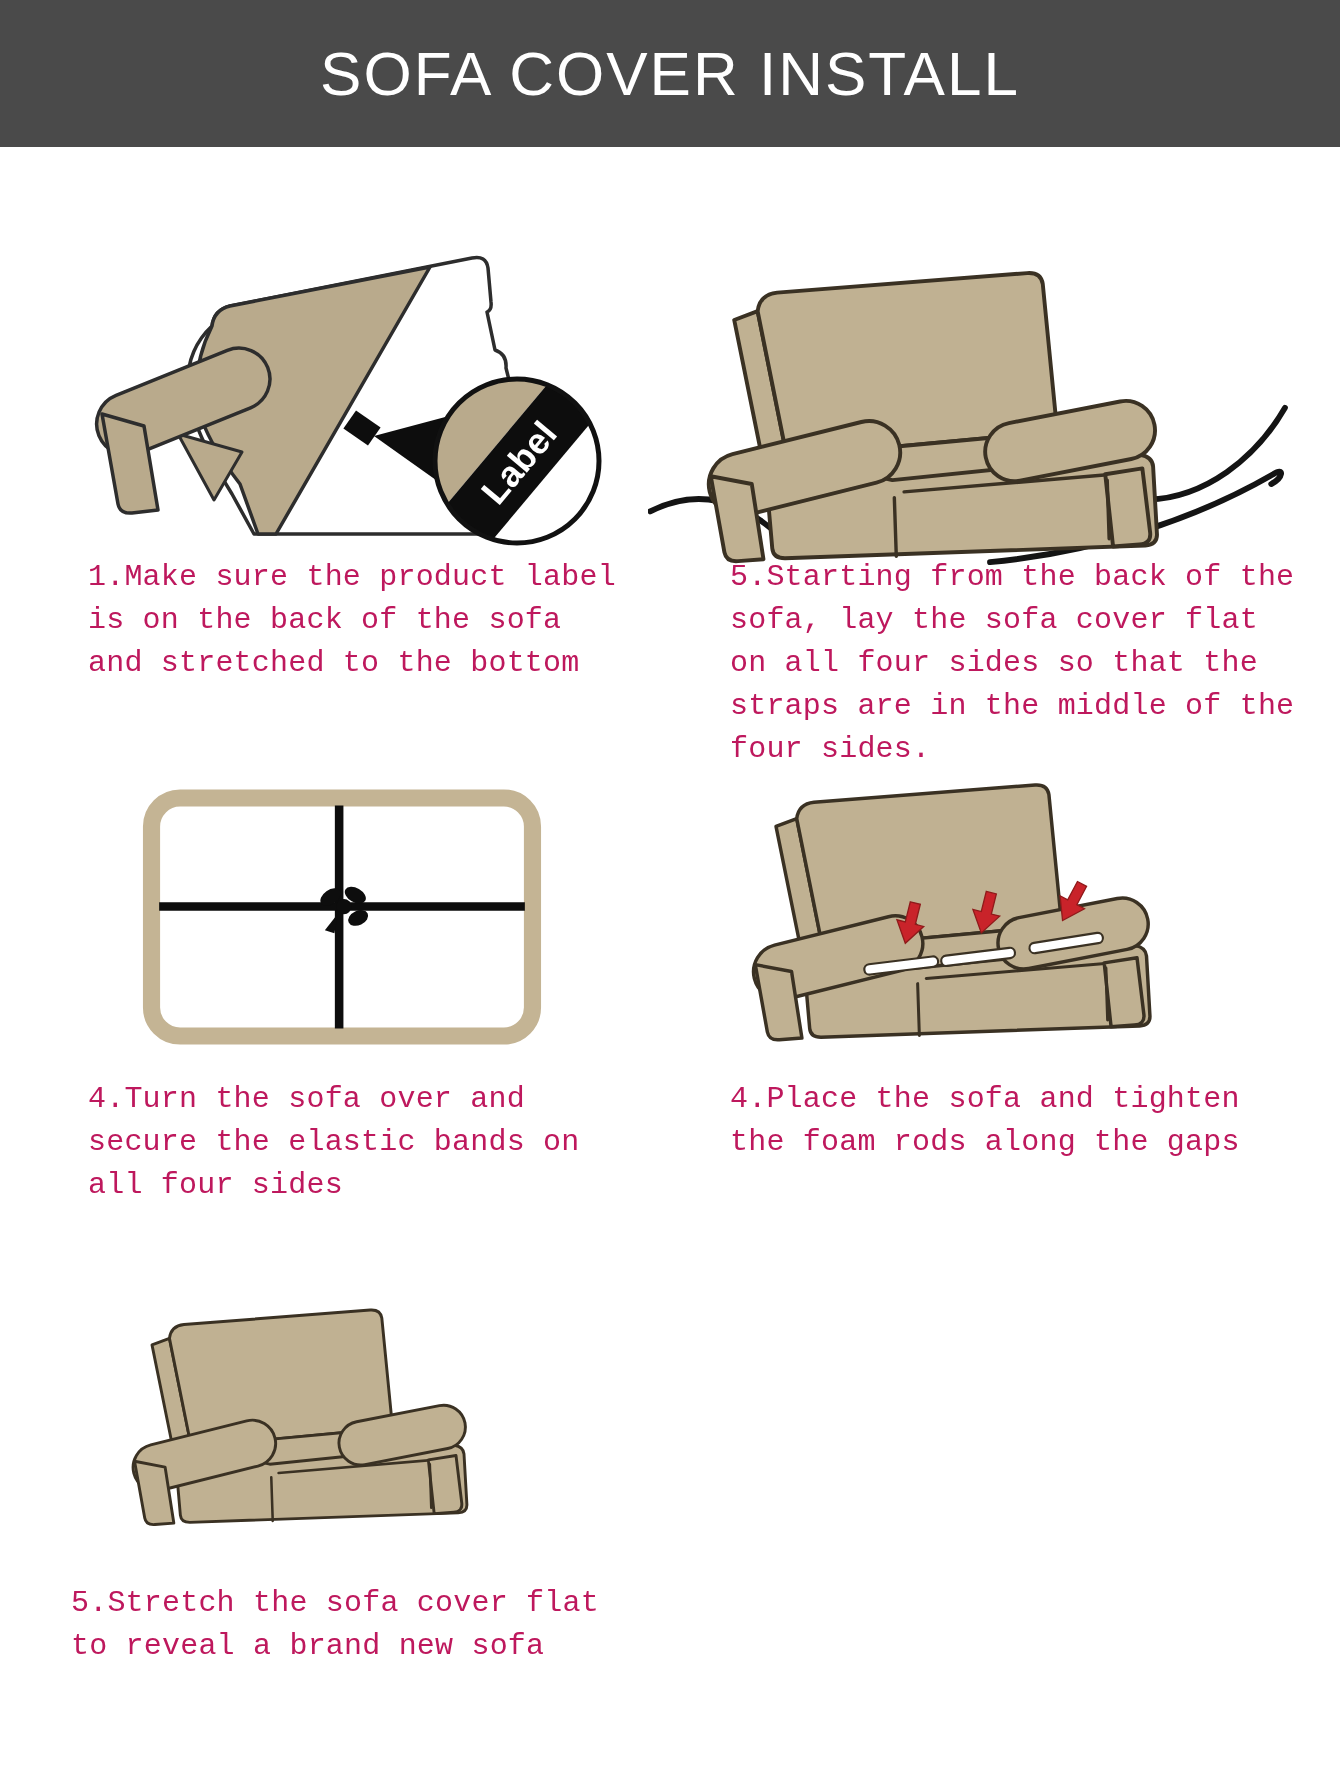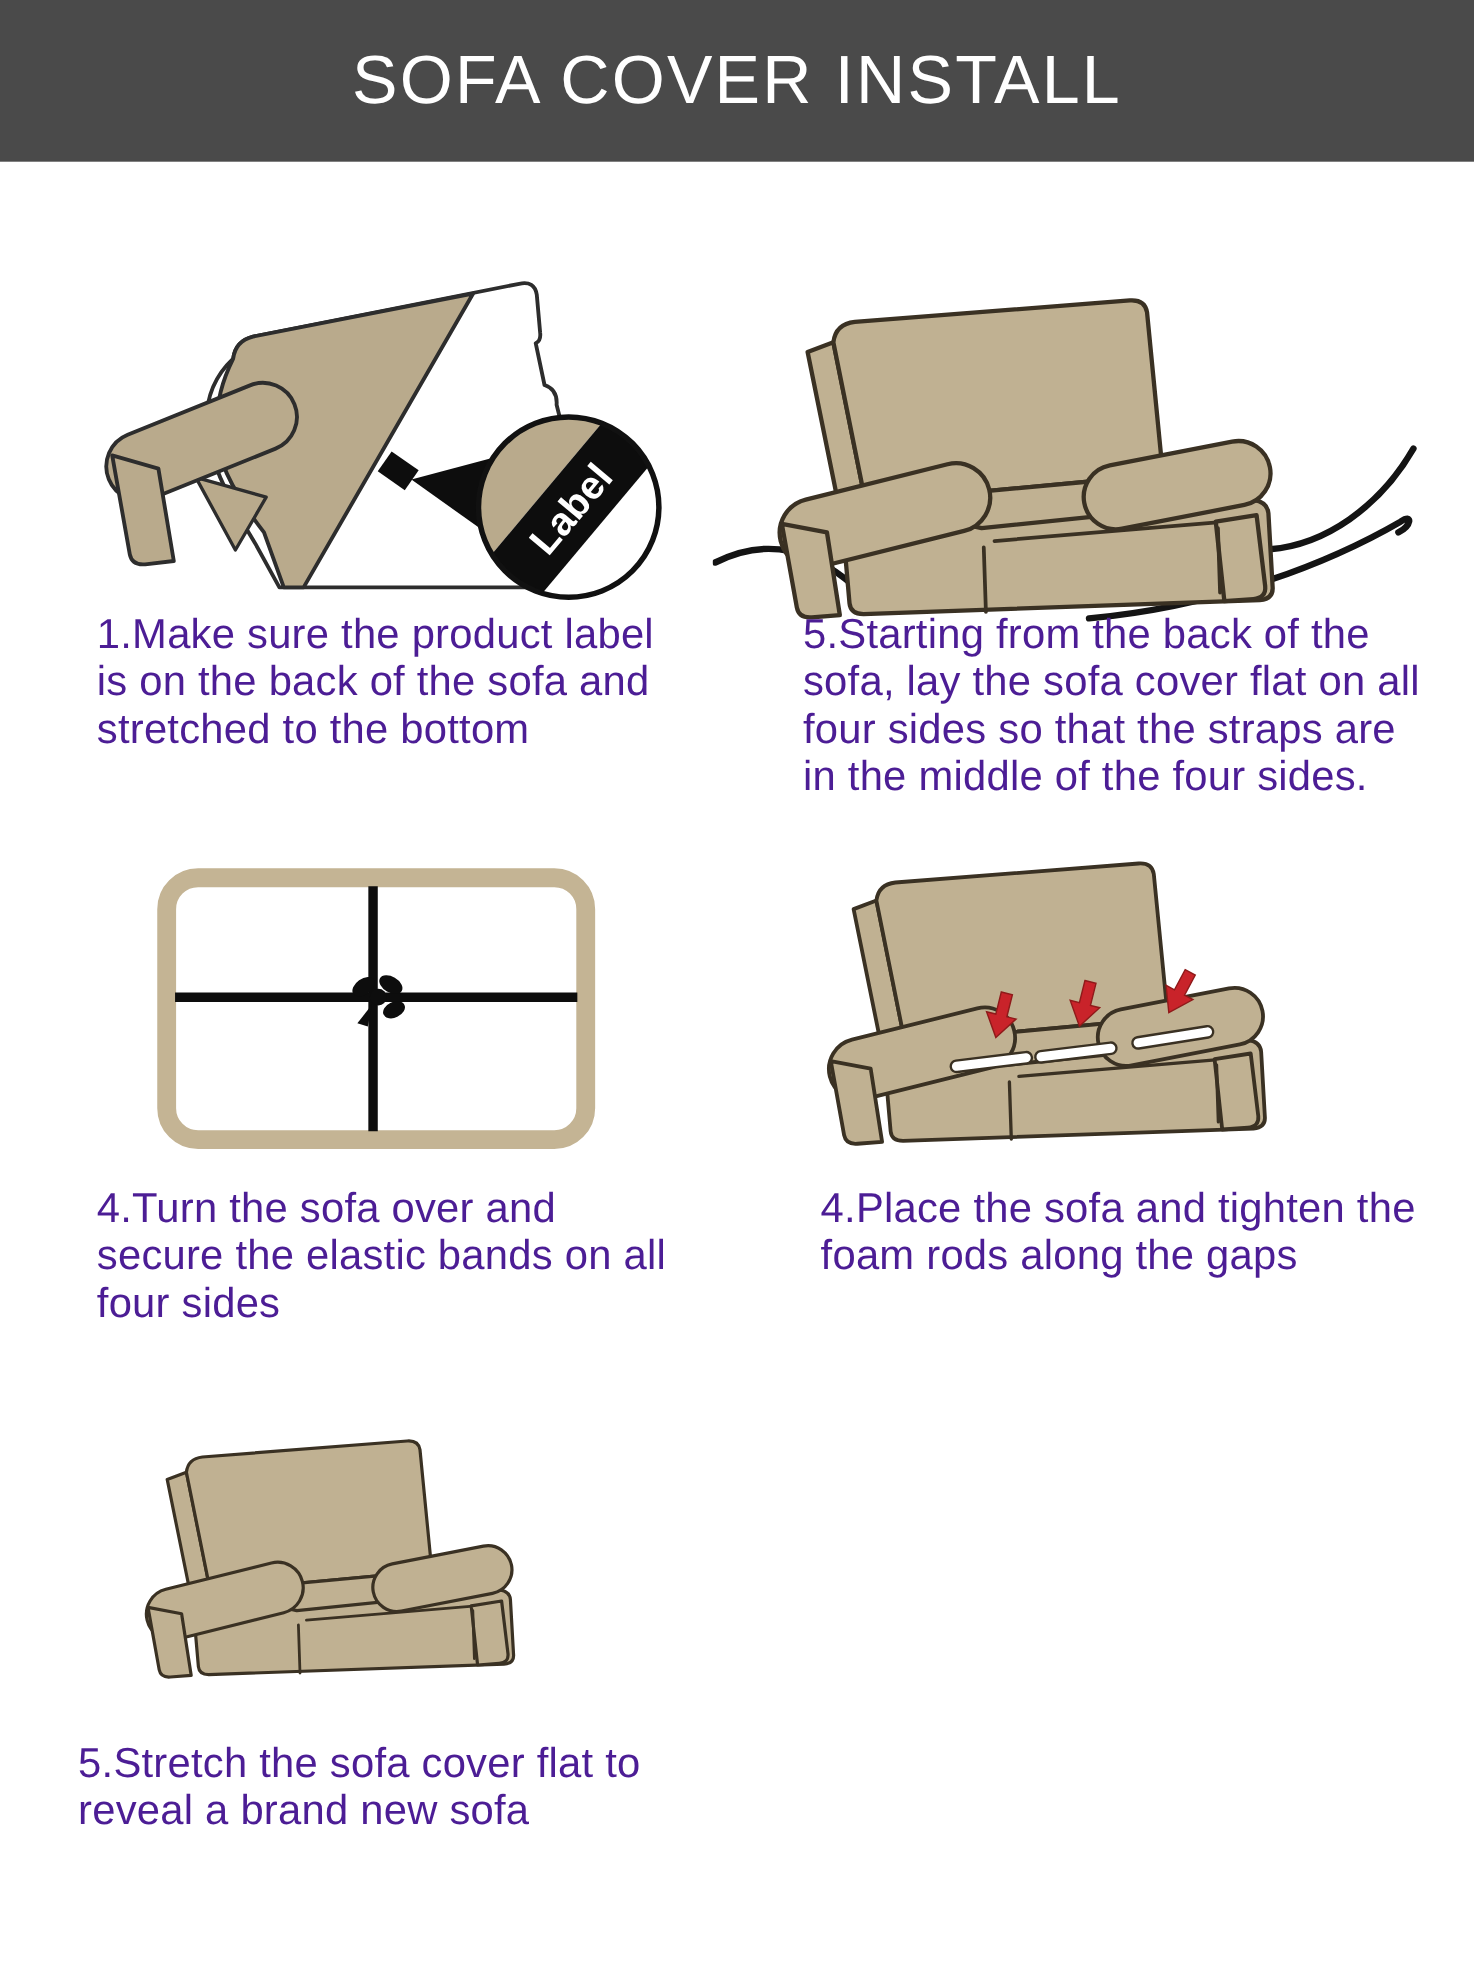--- a/index.html
+++ b/index.html
@@ -9,27 +9,27 @@
   }
   .header{
     position:absolute;left:0;top:0;width:1340px;height:147px;
     background:#4a4a4a;display:flex;align-items:center;justify-content:center;
   }
   .header h1{
     margin:0;color:#ffffff;font-size:62px;font-weight:400;letter-spacing:2px;
     font-family:"Liberation Sans", sans-serif;
   }
   .caption{
-    position:absolute;color:#4c1d95;font-size:38px;line-height:43px;
-    font-weight:400;letter-spacing:0.2px;margin:0;
+    position:absolute;color:#be185d;font-size:30px;line-height:43px;
+    font-weight:400;letter-spacing:0.2px;margin:0;font-family:Liberation Mono, monospace;
   }
   .cap1{left:88px;top:556px;width:530px;}
   .cap2{left:730px;top:556px;width:575px;}
   .cap3{left:88px;top:1078px;width:530px;}
-  .cap4{left:730px;top:1078px;width:575px;margin-left:16px;}
+  .cap4{left:730px;top:1078px;width:575px;}
   .cap5{left:71px;top:1582px;width:560px;}
   .illus{position:absolute;}
   .il1{left:62px;top:236px;width:560px;height:320px;}
   .il2{left:648px;top:236px;width:645px;height:332px;}
   .il3{left:142px;top:788px;width:400px;height:258px;}
   .il4{left:700px;top:752px;width:570px;height:294px;}
   .il5{left:88px;top:1256px;width:480px;height:300px;}
   svg{display:block;}
 </style>
 </head>

